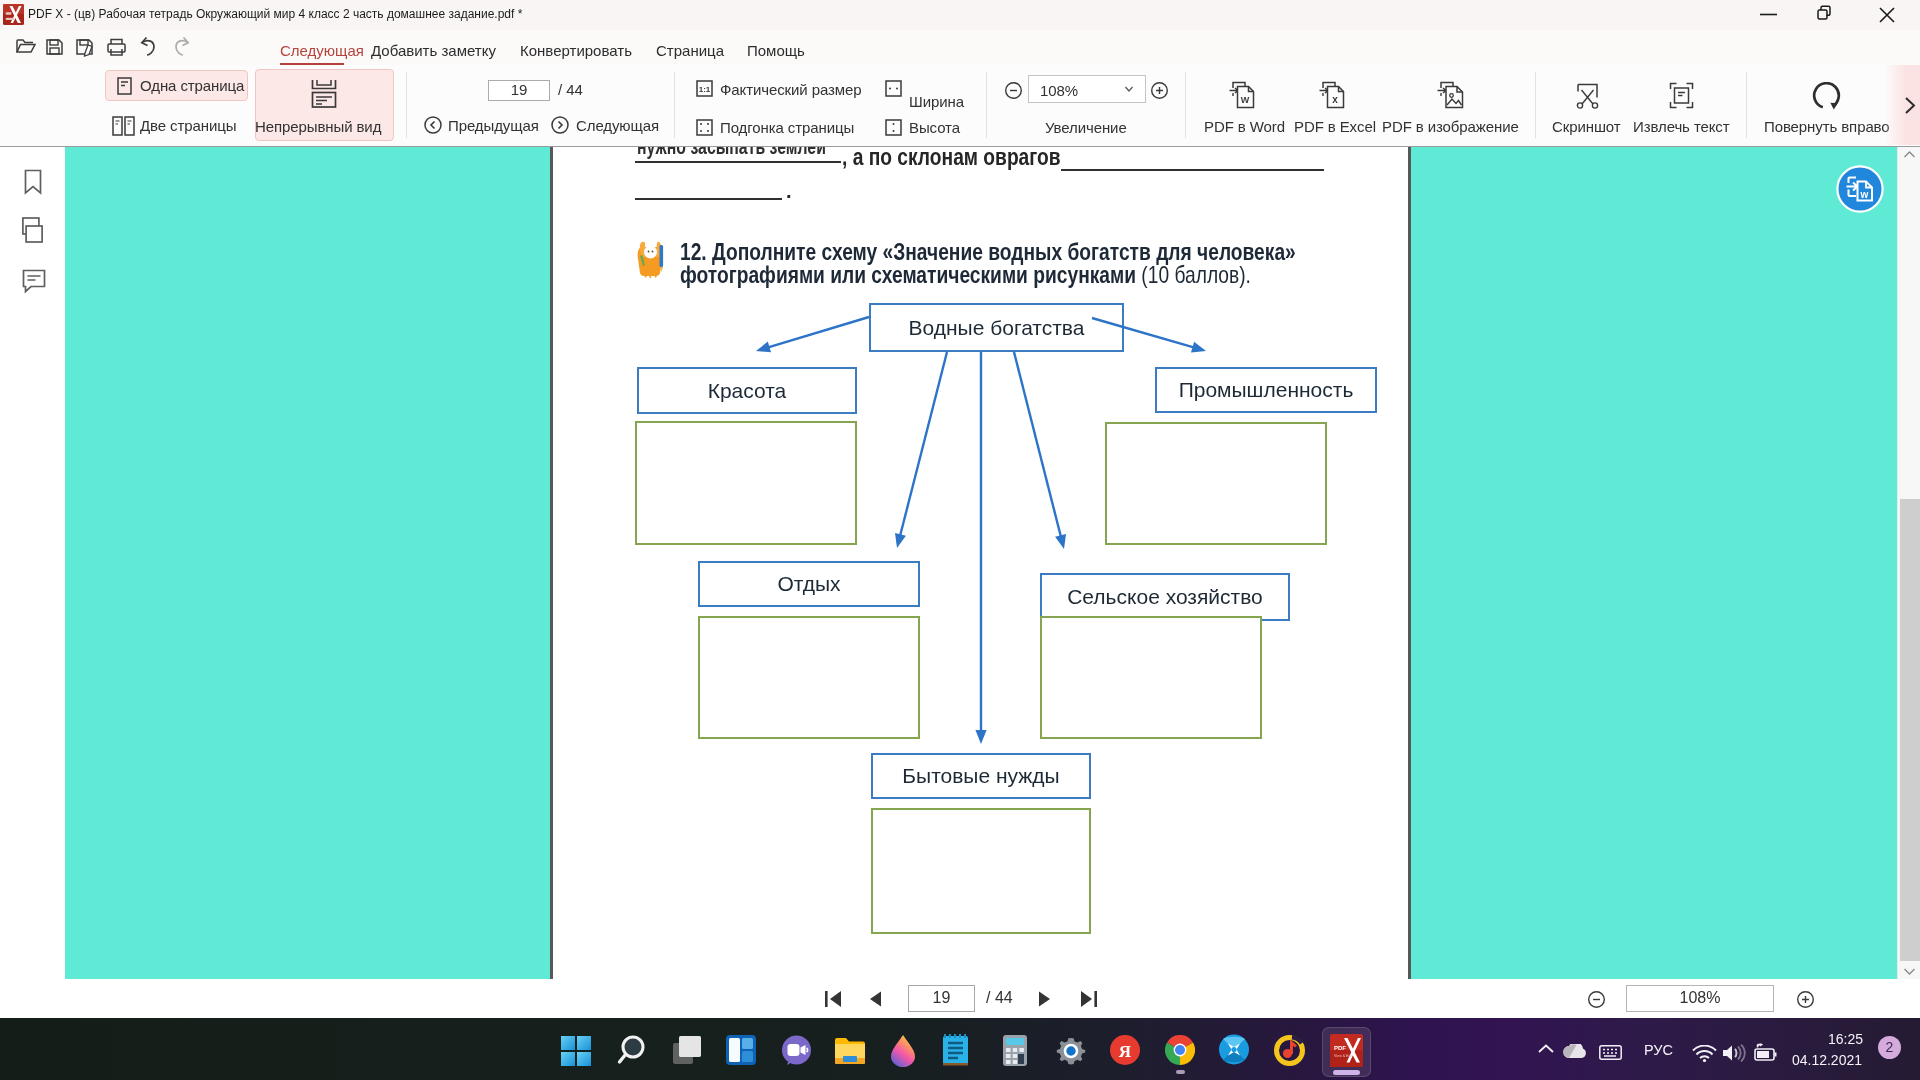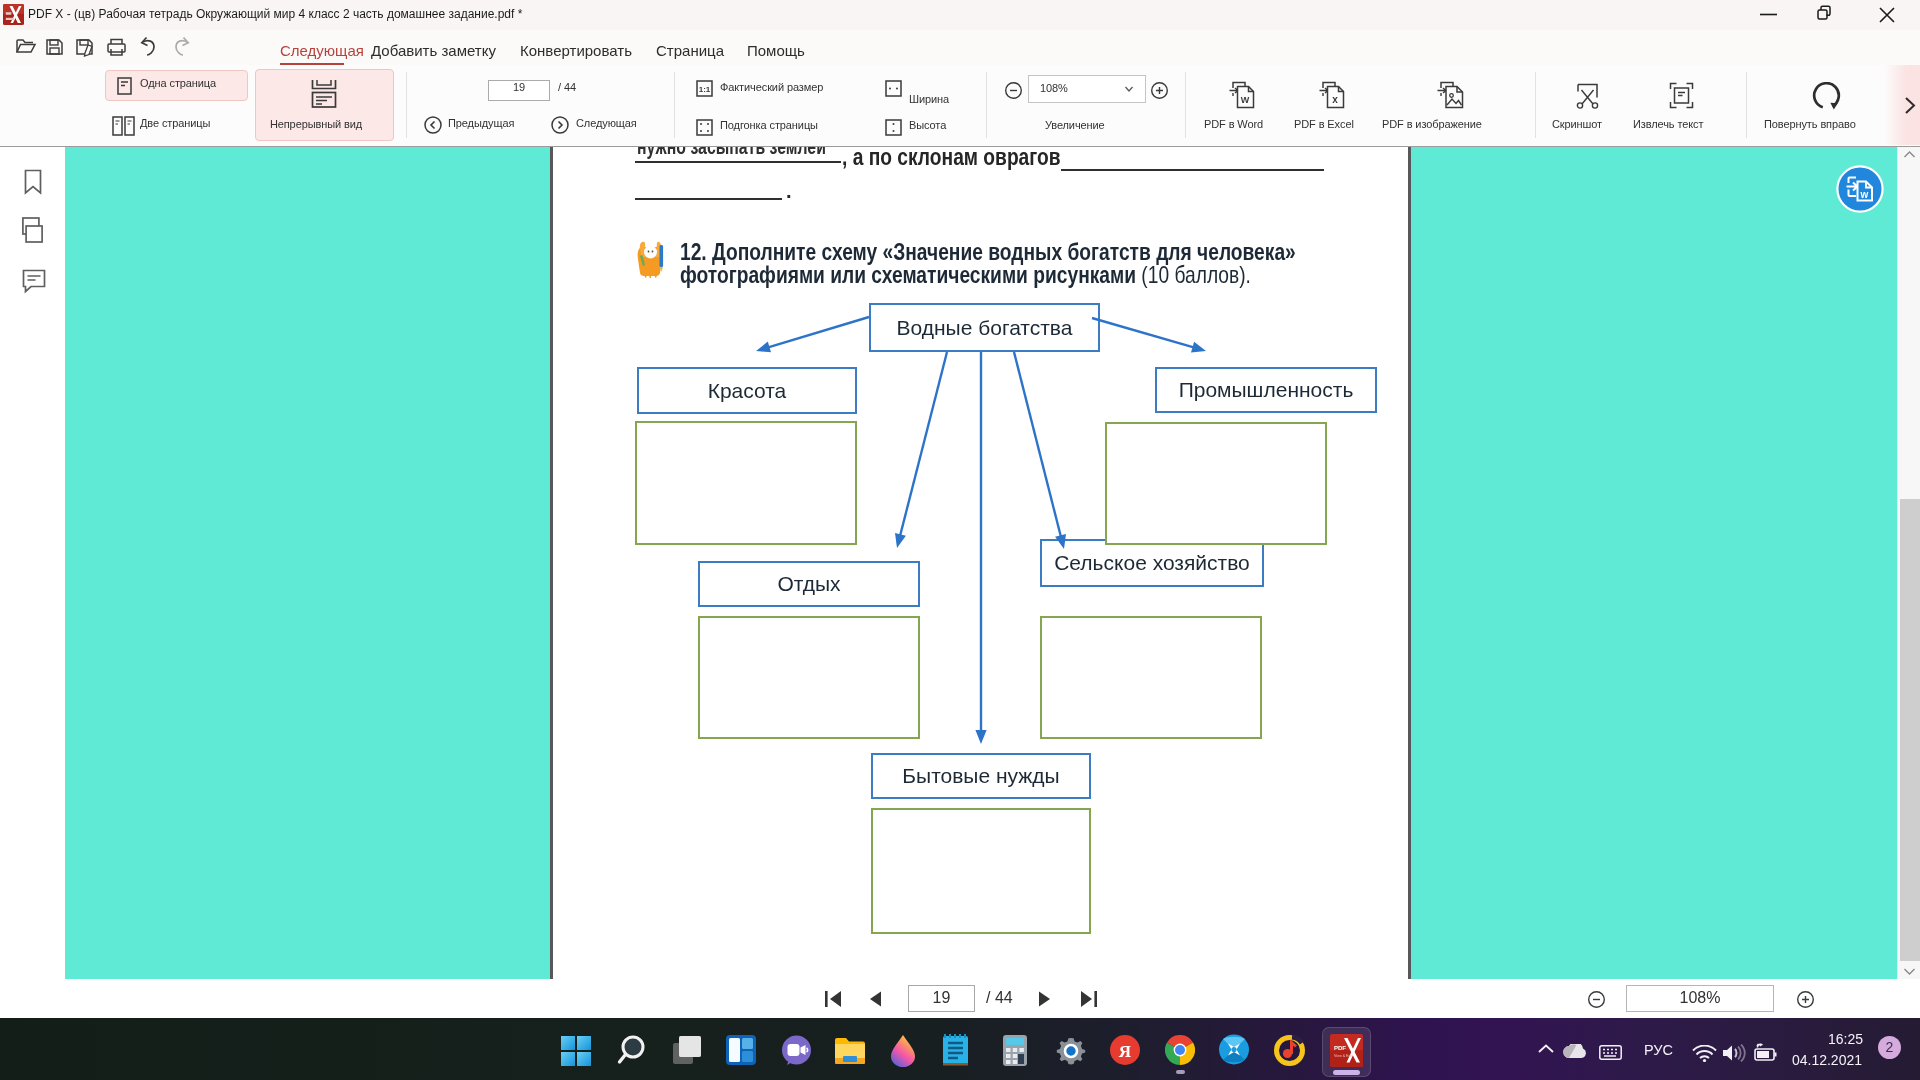--- a/index.html
+++ b/index.html
@@ -9,21 +9,21 @@
 svg { display:block; }
 
 #titlebar { left:0; top:0; width:1920px; height:30px; background:#f8f5f4; }
 #title-text { left:28px; top:7px; font-size:12px; color:#1c1c1c; white-space:nowrap; }
 
 #menubar { left:0; top:30px; width:1920px; height:35px; background:#fbfaf9; }
 .menu-item { top:12px; font-size:15px; color:#2d2d2d; white-space:nowrap; }
 
 #toolbar { left:0; top:65px; width:1920px; height:82px; background:#fdfcfc; border-bottom:1.5px solid #9b9b9b; }
 .pinkbtn { background:#fce8e7; border:1px solid #f0c6c3; border-radius:4px; }
-.tbtext { font-size:11px; letter-spacing:-0.1px; color:#323232; white-space:nowrap; }
+.tbtext { font-size:15px; letter-spacing:-0.1px; color:#323232; white-space:nowrap; }
 .tsep { width:1px; background:#e2e2e2; }
 
 #content { left:0; top:147px; width:1920px; height:832px; background:#5eead4; overflow:hidden; }
 #sidebar { left:0; top:0; width:65px; height:832px; background:#ffffff; }
 #page { left:550px; top:0; width:861px; height:832px; background:#ffffff; border-left:3px solid #58585a; border-right:3px solid #58585a; }
 #scrollbar { left:1897px; top:0; width:23px; height:832px; background:#f7f7f7; border-left:1px solid #e9e9e9; }
 #sthumb { left:2px; top:352px; width:21px; height:462px; background:#cecece; }
 
 .ptext { white-space:nowrap; color:#282828; }
 .uline { background:#303030; height:2px; }
@@ -266,25 +266,25 @@
       <circle cx="13.5" cy="13" r="6.5" fill="#fefefe"></circle>
       <circle cx="11.5" cy="12.5" r="0.9" fill="#5a4632"></circle>
         <circle cx="15.5" cy="12.5" r="0.9" fill="#5a4632"></circle>
       <path d="M3 17 l3 10 2 -1 -2.5 -10 Z" fill="#6bab4e"></path>
       <rect x="22.5" y="6" width="3.6" height="22" rx="1.5" fill="#2e78c8"></rect>
       <path d="M22.5 28 l1.8 5 1.8 -5 Z" fill="#e8b84a"></path>
       <path d="M8 36 l1 2.5 M13 37 l0.5 2 M19 36 l-0.5 2.5" stroke="#f59a23" stroke-width="1.6"></path>
     </svg>
     <div class="abs" id="t12" style="left:680px;top:93px;font-size:24px;font-weight:bold;color:#1d2936;line-height:23px;white-space:nowrap;transform:scaleX(.8);transform-origin:0 0">12. Дополните схему «Значение водных богатств для человека»<br>фотографиями или схематическими рисунками <span style="font-weight:normal">(10 баллов).</span></div>
 
-    <div class="chbox" id="b-vod" style="left:869px;top:156px;width:231px;height:49px; line-height:45px">Водные богатства</div>
+    <div class="chbox" id="b-vod" style="left:869px;top:156px;width:255px;height:49px; line-height:45px">Водные богатства</div>
     <div class="chbox" style="left:637px;top:220px;width:220px;height:47px; line-height:43px">Красота</div>
     <div class="chbox" style="left:1155px;top:220px;width:222px;height:46px; line-height:42px">Промышленность</div>
     <div class="chbox" style="left:698px;top:414px;width:222px;height:46px; line-height:42px">Отдых</div>
-    <div class="chbox" style="left:1040px;top:392px;width:224px;height:48px; line-height:44px">Сельское хозяйство</div>
+    <div class="chbox" style="left:1040px;top:426px;width:250px;height:48px; line-height:44px">Сельское хозяйство</div>
     <div class="chbox" style="left:871px;top:606px;width:220px;height:46px; line-height:42px">Бытовые нужды</div>
     <div class="grbox" style="left:635px;top:274px;width:222px;height:124px"></div>
     <div class="grbox" style="left:1105px;top:275px;width:222px;height:123px"></div>
     <div class="grbox" style="left:698px;top:469px;width:222px;height:123px"></div>
     <div class="grbox" style="left:1040px;top:469px;width:222px;height:123px"></div>
     <div class="grbox" style="left:871px;top:661px;width:220px;height:126px"></div>
 
     <svg class="abs" style="left:600px;top:150px" width="800" height="650" viewBox="0 0 800 650">
       <g stroke="#2d74c9" stroke-width="2.4" fill="#2d74c9">
         <line x1="269" y1="20" x2="166.5" y2="50.8"></line>

